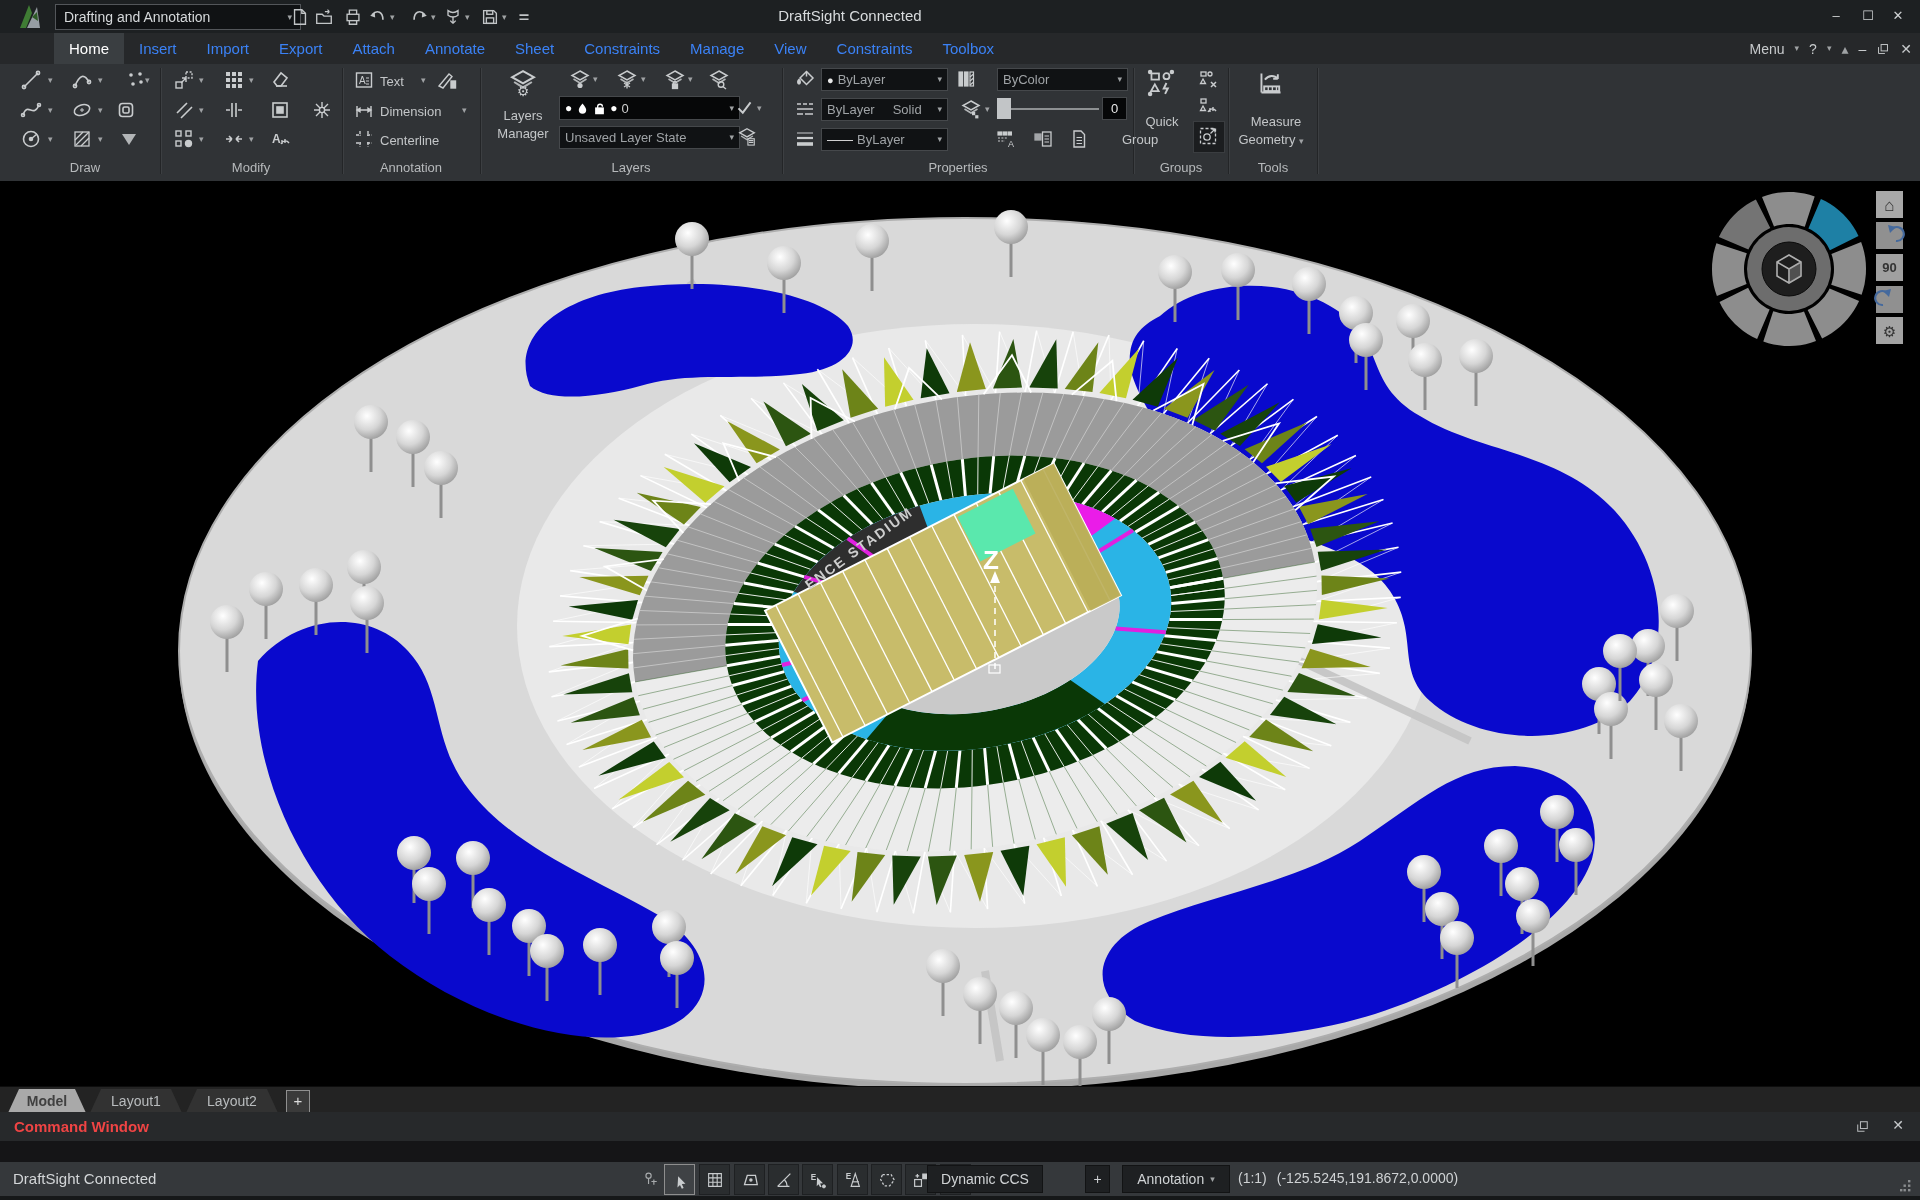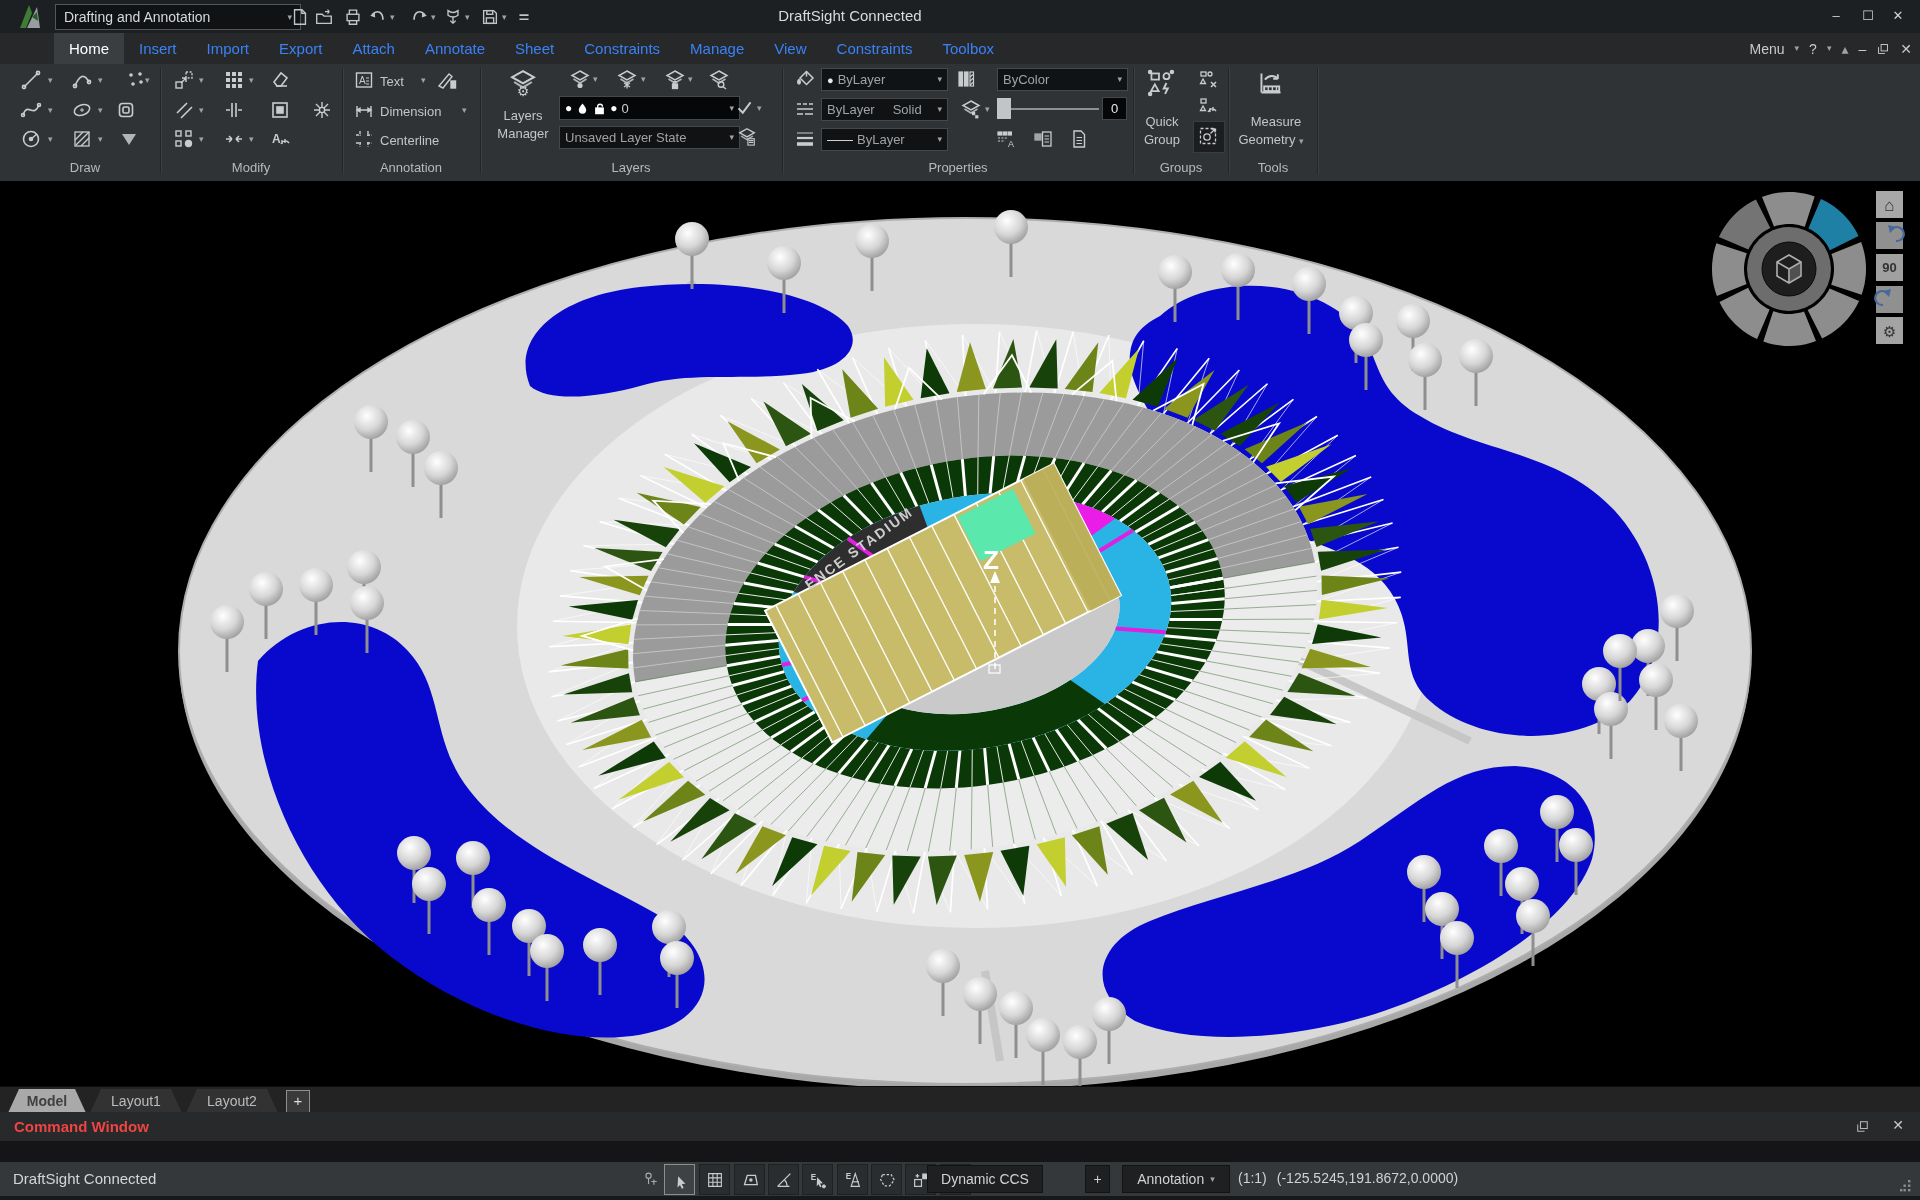--- a/index.html
+++ b/index.html
@@ -711,21 +711,21 @@
       </div>
     <div class="plabel" style="left:903px">Properties</div>
     <div class="psep" style="left:1133px"></div>
 
     <div class="ab" style="left:1146px;top:4px">
         <svg class="ic28">
           <use href="#i-qgroup"></use>
         </svg>
       </div>
     <div class="rlbl" style="left:1122px;top:50px;width:80px;text-align:center">Quick</div>
-    <div class="rlbl" style="left:1122px;top:68px;width:80px;text-align:center">Group</div>
+    <div class="rlbl" style="left:1122px;top:68px;width:80px;text-align:left">Group</div>
     <div class="ab" style="left:1197px;top:4px">
         <svg class="ic">
           <use href="#i-ungroup"></use>
         </svg>
       </div>
     <div class="ab" style="left:1197px;top:31px">
         <svg class="ic">
           <use href="#i-egroup"></use>
         </svg>
       </div>

